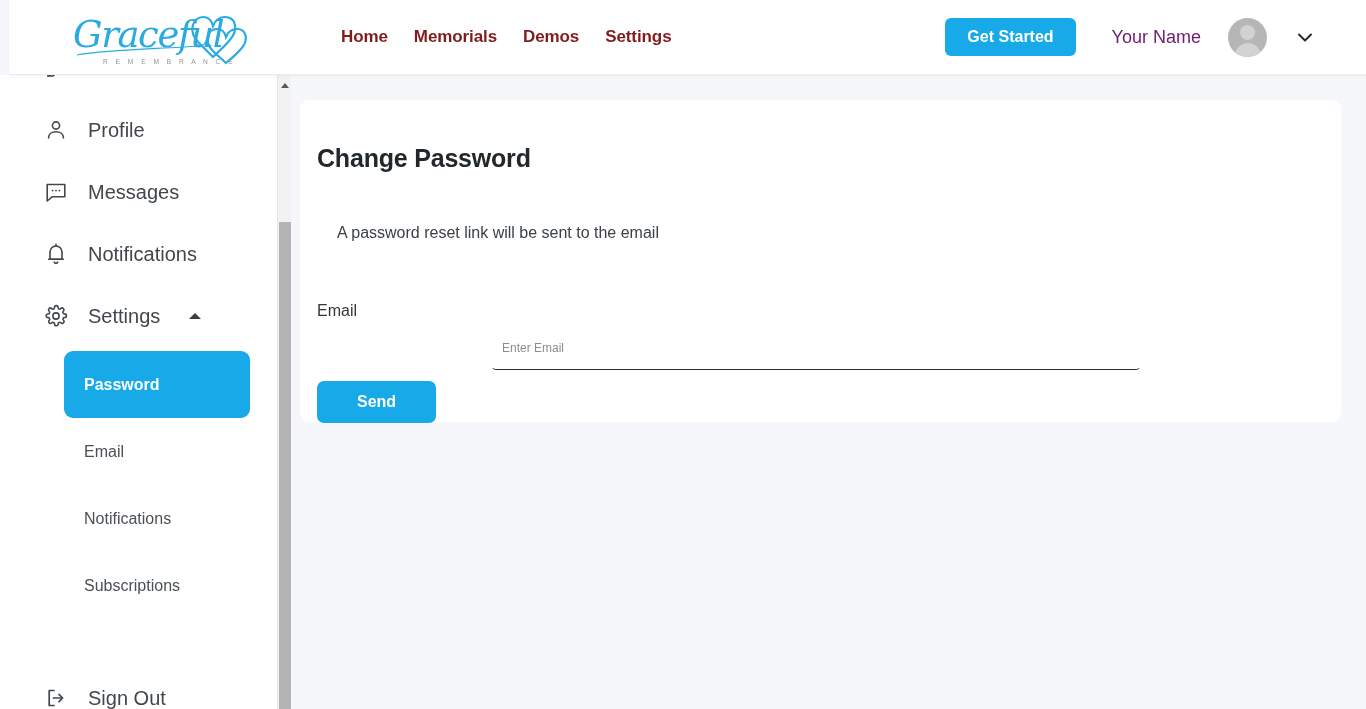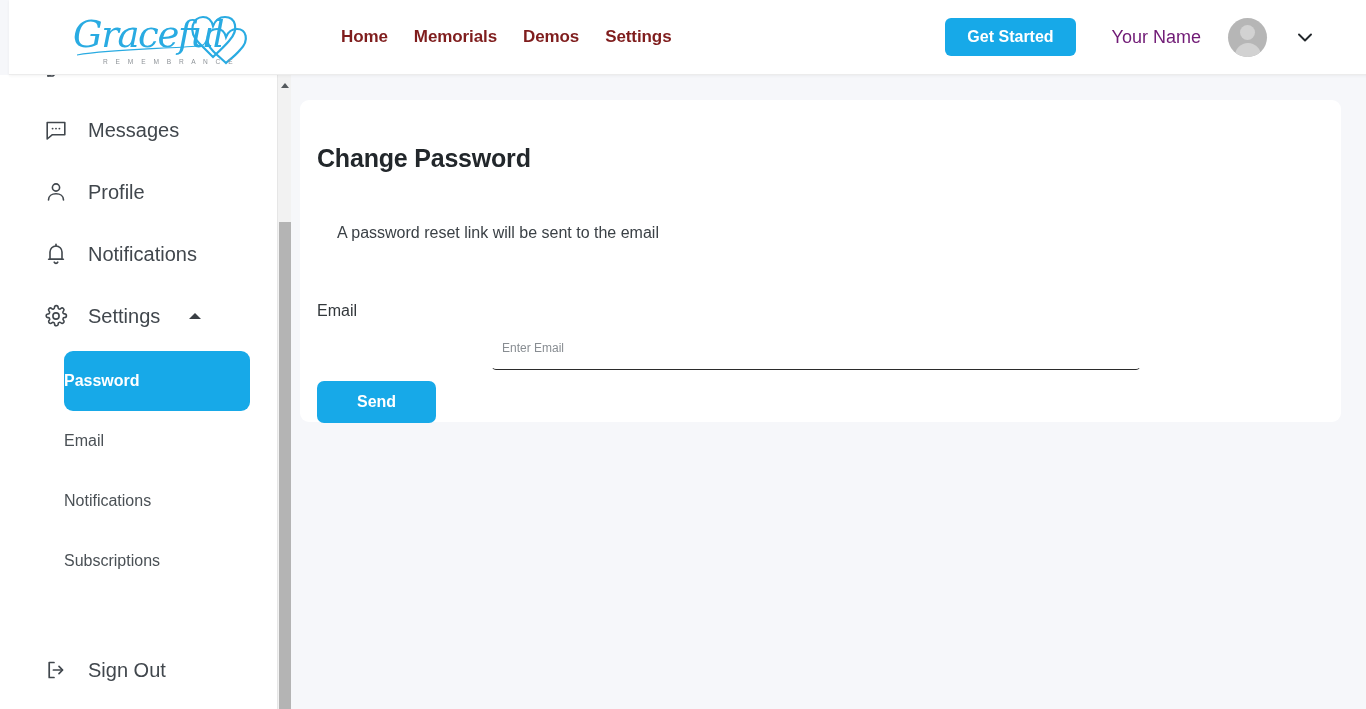--- a/index.html
+++ b/index.html
@@ -99,23 +99,23 @@
   }
   .caret-up {
     margin-left: auto; margin-right: 76px;
     width: 0; height: 0;
     border-left: 6px solid transparent;
     border-right: 6px solid transparent;
     border-bottom: 6px solid #3a3f44;
   }
   .submenu { padding-top: 4px; }
   .sub-item {
-    height: 60px; margin: 0 27px 0 64px;
+    height: 67px; margin: 0 27px 0 64px;
     display: flex; align-items: center;
-    border-radius: 9px;
+    padding-left: 20px; border-radius: 9px;
     font-size: 16px; color: #4a5055;
     cursor: pointer;
   }
   .sub-item.active {
     background: #17a9e8; color: #ffffff; font-weight: bold;
   }
   .spacer-signout { height: 48px; }
 
   
   .scrollbar {
@@ -241,37 +241,37 @@
           <path d="M4 20h5l10.5-10.5a2.1 2.1 0 0 0-3-3L6 17v3z"></path>
           <path d="M4 20V6a2 2 0 0 1 2-2h6"></path>
         </svg>
       </span>
       <span class="side-label">Drafts</span>
     </div>
 
     <div class="side-item">
       <span class="side-icon">
         <svg width="24" height="24" viewBox="0 0 24 24" fill="none" stroke="#41474d" stroke-width="1.6" stroke-linecap="round" stroke-linejoin="round">
+          <circle cx="12" cy="7.5" r="3.6"></circle>
+          <path d="M4.5 20c0-4 3.4-6.2 7.5-6.2S19.5 16 19.5 20"></path>
+        </svg>
+      </span>
+      <span class="side-label">Profile</span>
+    </div>
+
+    <div class="side-item">
+      <span class="side-icon">
+        <svg width="24" height="24" viewBox="0 0 24 24" fill="none" stroke="#41474d" stroke-width="1.6" stroke-linecap="round" stroke-linejoin="round">
           <path d="M3.2 4.5h17.6v12.2H8.4L3.2 21z"></path>
           <circle cx="8.6" cy="10.6" r="0.95" fill="#41474d" stroke="none"></circle>
           <circle cx="12" cy="10.6" r="0.95" fill="#41474d" stroke="none"></circle>
           <circle cx="15.4" cy="10.6" r="0.95" fill="#41474d" stroke="none"></circle>
         </svg>
       </span>
       <span class="side-label">Messages</span>
-    </div>
-
-    <div class="side-item">
-      <span class="side-icon">
-        <svg width="24" height="24" viewBox="0 0 24 24" fill="none" stroke="#41474d" stroke-width="1.6" stroke-linecap="round" stroke-linejoin="round">
-          <circle cx="12" cy="7.5" r="3.6"></circle>
-          <path d="M4.5 20c0-4 3.4-6.2 7.5-6.2S19.5 16 19.5 20"></path>
-        </svg>
-      </span>
-      <span class="side-label">Profile</span>
     </div>
 
     <div class="side-item">
       <span class="side-icon">
         <svg width="24" height="24" viewBox="0 0 24 24" fill="none" stroke="#41474d" stroke-width="1.6" stroke-linecap="round" stroke-linejoin="round">
           <path d="M6 17.2V10a6 6 0 0 1 12 0v7.2z"></path>
           <path d="M4.6 17.2h14.8"></path>
           <path d="M10.2 20.2a2 2 0 0 0 3.6 0"></path>
           <path d="M12 4V2.4"></path>
         </svg>

